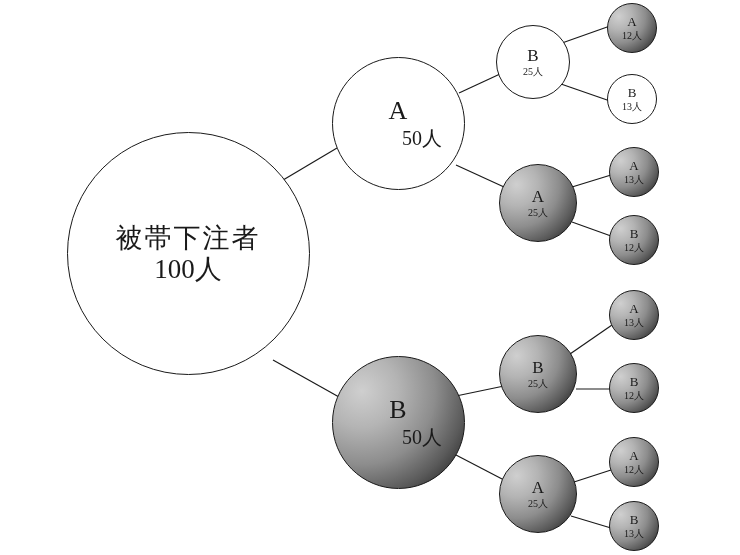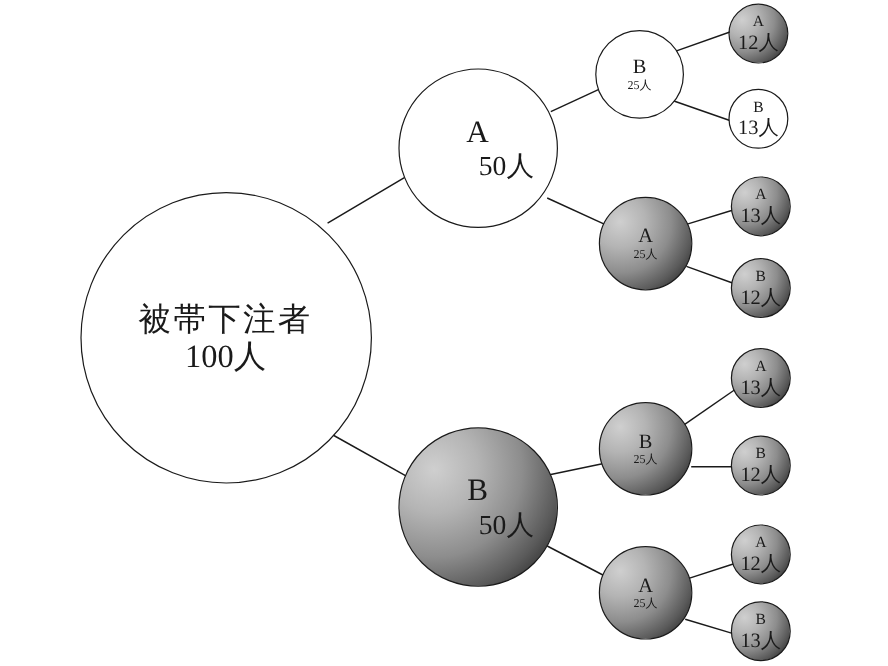--- a/index.html
+++ b/index.html
@@ -48,25 +48,25 @@
   .node .lbl {
     display: block;
   }
   .node .cnt {
     display: block;
   }
   
   .tier-root .lbl { font-size: 27px; letter-spacing: 2px; }
   .tier-root .cnt { font-size: 27px; }
   .tier-2 .lbl { font-size: 26px; }
-  .tier-2 .cnt { font-size: 23px; margin-top: 2px; margin-left: 48px; }
+  .tier-2 .cnt { font-size: 20px; margin-top: 2px; margin-left: 48px; }
   .tier-3 .lbl { font-size: 17px; }
   .tier-3 .cnt { font-size: 10px; margin-top: 1px; }
   .tier-4 .lbl { font-size: 13px; }
-  .tier-4 .cnt { font-size: 17px; margin-top: 0px; }
+  .tier-4 .cnt { font-size: 10px; margin-top: 0px; }
 </style>
 </head>
 <body>
 
 <div id="canvas">
   <svg id="edges" viewBox="0 0 740 555" xmlns="http://www.w3.org/2000/svg">
       <line x1="273" y1="186" x2="337" y2="148" stroke="#1a1a1a" stroke-width="1.2"></line>
       <line x1="273" y1="360" x2="339" y2="397" stroke="#1a1a1a" stroke-width="1.2"></line>
       <line x1="459" y1="93" x2="500" y2="74" stroke="#1a1a1a" stroke-width="1.2"></line>
       <line x1="456" y1="165" x2="504" y2="187" stroke="#1a1a1a" stroke-width="1.2"></line>
@@ -75,21 +75,21 @@
       <line x1="572" y1="187" x2="611" y2="175" stroke="#1a1a1a" stroke-width="1.2"></line>
       <line x1="572" y1="222" x2="611" y2="236" stroke="#1a1a1a" stroke-width="1.2"></line>
       <line x1="456" y1="396" x2="504" y2="386" stroke="#1a1a1a" stroke-width="1.2"></line>
       <line x1="456" y1="455" x2="504" y2="480" stroke="#1a1a1a" stroke-width="1.2"></line>
       <line x1="570" y1="354" x2="612" y2="325" stroke="#1a1a1a" stroke-width="1.2"></line>
       <line x1="576" y1="389" x2="611" y2="389" stroke="#1a1a1a" stroke-width="1.2"></line>
       <line x1="574" y1="482" x2="611" y2="470" stroke="#1a1a1a" stroke-width="1.2"></line>
       <line x1="571" y1="516" x2="611" y2="528" stroke="#1a1a1a" stroke-width="1.2"></line>
     </svg>
   <div id="node-layer">
-      <div class="node plain tier-root" style="width: 243px; height: 243px; left: 66.5px; top: 160px; justify-content: center;">
+      <div class="node plain tier-root" style="width: 243px; height: 243px; left: 66.5px; top: 132px; justify-content: center;">
         <span class="lbl">被帯下注者</span>
         <span class="cnt">100人</span>
       </div>
       <div class="node plain tier-2" style="width: 133px; height: 133px; left: 331.5px; top: 56.5px;">
         <span class="lbl">A</span>
         <span class="cnt">50人</span>
       </div>
       <div class="node shaded tier-2" style="width: 133px; height: 133px; left: 331.5px; top: 355.5px;">
         <span class="lbl">B</span>
         <span class="cnt">50人</span>

